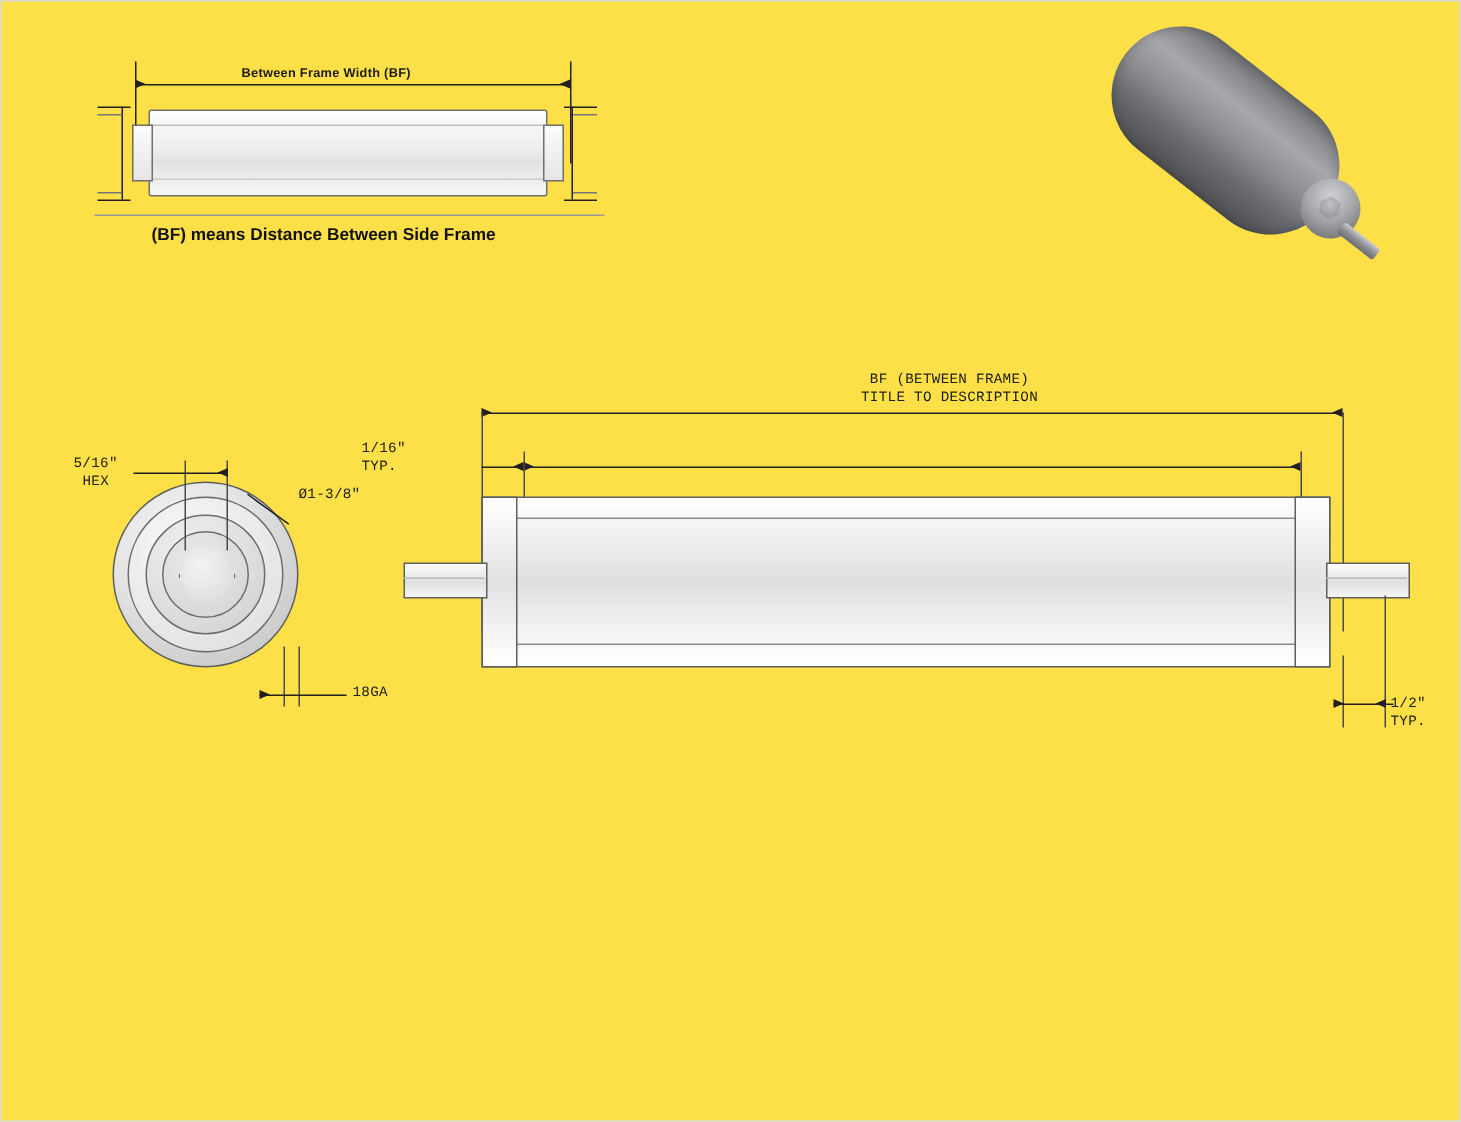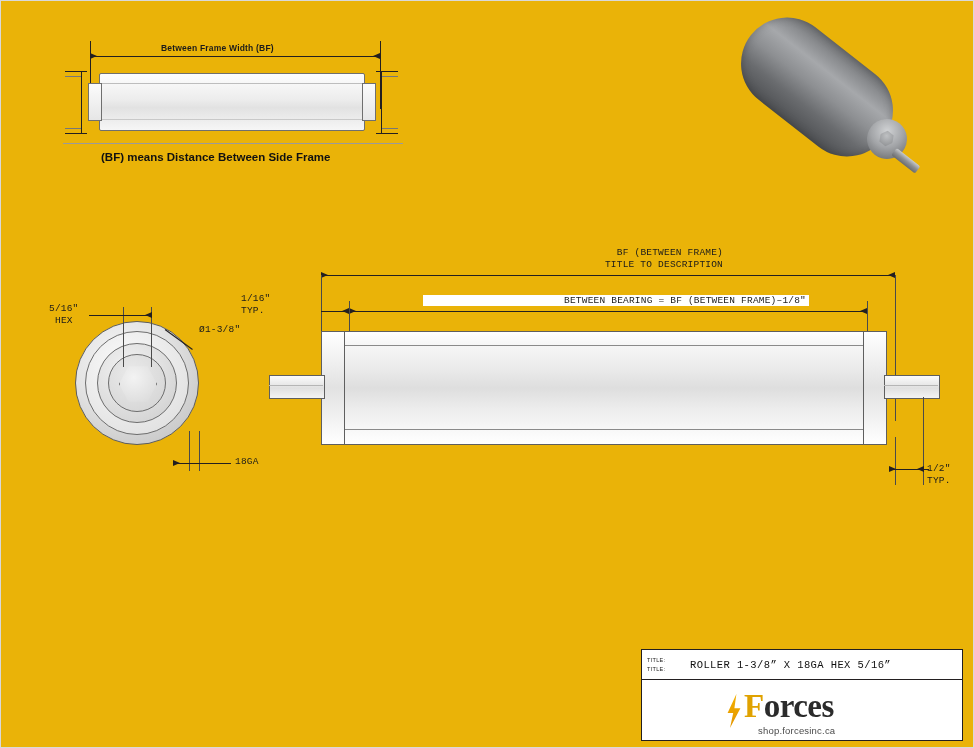--- a/index.html
+++ b/index.html
@@ -7,21 +7,21 @@
     padding: 0;
     background: #ffffff;
   }
   body {
     font-family: "Liberation Sans", sans-serif;
   }
   #sheet {
     position: relative;
     width: 974px;
     height: 748px;
-    background: #eab308;
+    background: #fde047;
     overflow: hidden;
     border: 1px solid #d9d9d9;
     box-sizing: border-box;
   }
   .abs { position: absolute; }
 
   
   .hline {
     position: absolute;
     height: 0;
@@ -36,21 +36,21 @@
     position: absolute;
     font-size: 9px;
     color: #1b1b1b;
     white-space: nowrap;
     letter-spacing: .2px;
   }
   .lbl.mono {
     font-family: "Liberation Mono", monospace;
     font-size: 9.5px;
   }
-  .lbl.center { text-align: right; }
+  .lbl.center { text-align: center; margin-left: 25px; }
 
   
   .arrow-l, .arrow-r {
     position: absolute;
     width: 0; height: 0;
     border-top: 3px solid transparent;
     border-bottom: 3px solid transparent;
   }
   .arrow-l { border-right: 7px solid #231f20; }
   .arrow-r { border-left: 7px solid #231f20; }
@@ -313,21 +313,20 @@
     <div class="vline" style="left:58px; top:34px; height:146px; border-color:#4a4a4a;"></div>
     <div class="vline" style="left:632px; top:34px; height:146px; border-color:#4a4a4a;"></div>
     <div class="lbl mono center" style="left:230px; top:6px; width:230px;">BF (BETWEEN FRAME)</div>
     <div class="lbl mono center" style="left:230px; top:18px; width:230px;">TITLE TO DESCRIPTION</div>
 
     <div class="hline" style="left:86px; top:70px; width:518px;"></div>
     <div class="arrow-r" style="left:86px; top:67px;"></div>
     <div class="arrow-l" style="left:597px; top:67px;"></div>
     <div class="vline" style="left:86px; top:60px; height:36px; border-color:#4a4a4a;"></div>
     <div class="vline" style="left:604px; top:60px; height:36px; border-color:#4a4a4a;"></div>
-    <div class="lbl mono center" style="left:160px; top:54px; width:380px; background:#fff; padding:0 3px;">BETWEEN BEARING = BF (BETWEEN FRAME)–1/8"</div>
 
     <div class="hline" style="left:58px; top:70px; width:28px;"></div>
     <div class="arrow-l" style="left:79px; top:67px;"></div>
     <div class="lbl mono" style="left:-22px; top:52px;">1/16"</div>
     <div class="lbl mono" style="left:-22px; top:64px;">TYP.</div>
 
     <div class="roller-tube"></div>
     <div class="tube-seam" style="left:58px; top:104px; width:564px;"></div>
     <div class="tube-seam" style="left:58px; top:188px; width:564px;"></div>
 
@@ -341,26 +340,14 @@
 
     <div class="vline" style="left:632px; top:196px; height:48px; border-color:#4a4a4a;"></div>
     <div class="vline" style="left:660px; top:156px; height:88px; border-color:#4a4a4a;"></div>
     <div class="hline" style="left:626px; top:228px; width:40px;"></div>
     <div class="arrow-r" style="left:626px; top:225px;"></div>
     <div class="arrow-l" style="left:654px; top:225px;"></div>
     <div class="lbl mono" style="left:664px; top:222px;">1/2"</div>
     <div class="lbl mono" style="left:664px; top:234px;">TYP.</div>
   </div>
 
-  <div id="titleblock" class="abs">
-    <div id="tb-top">
-      <div class="tb-key" style="top:7px;">TITLE:</div>
-      <div class="tb-key" style="top:16px;">TITLE:</div>
-      <div id="tb-title-value">ROLLER 1-3/8” X 18GA HEX 5/16”</div>
-    </div>
-    <div id="tb-logo">
-      <div class="logo-bolt"></div>
-      <div id="logo-word"><span class="cap">F</span><span>orces</span></div>
-      <div id="logo-url">shop.forcesinc.ca</div>
-    </div>
-  </div>
 
 </div>
 
 </body></html>

